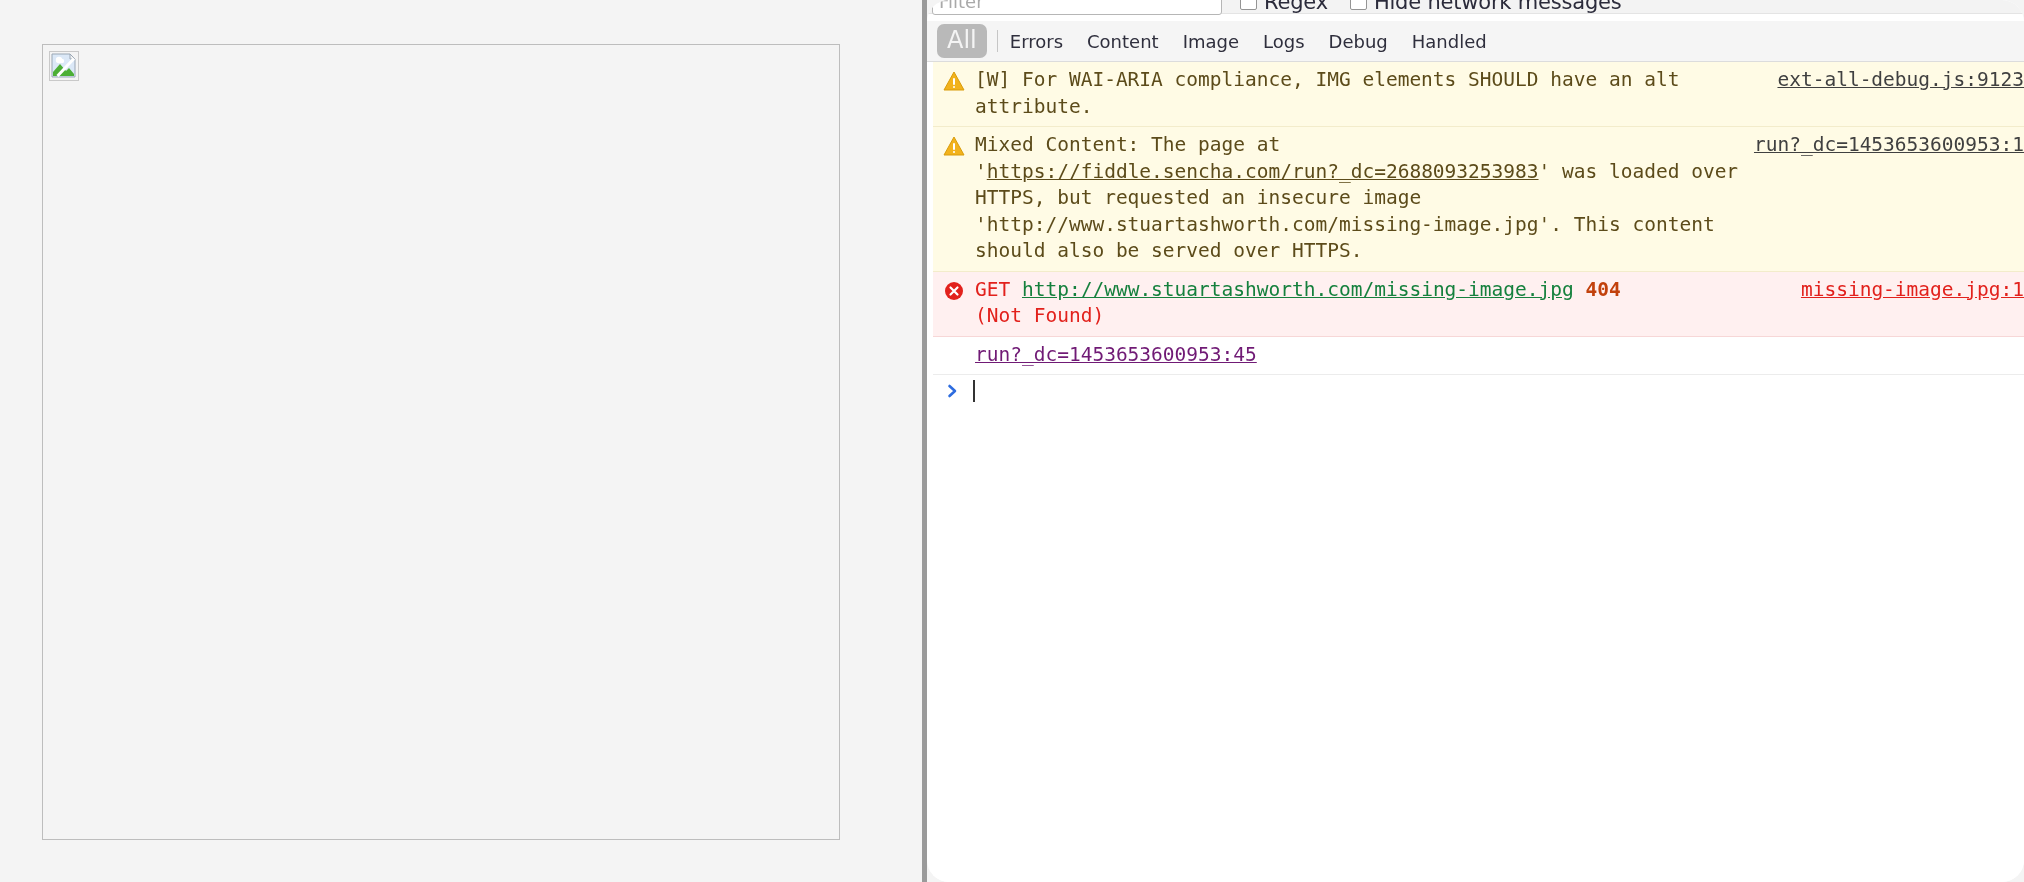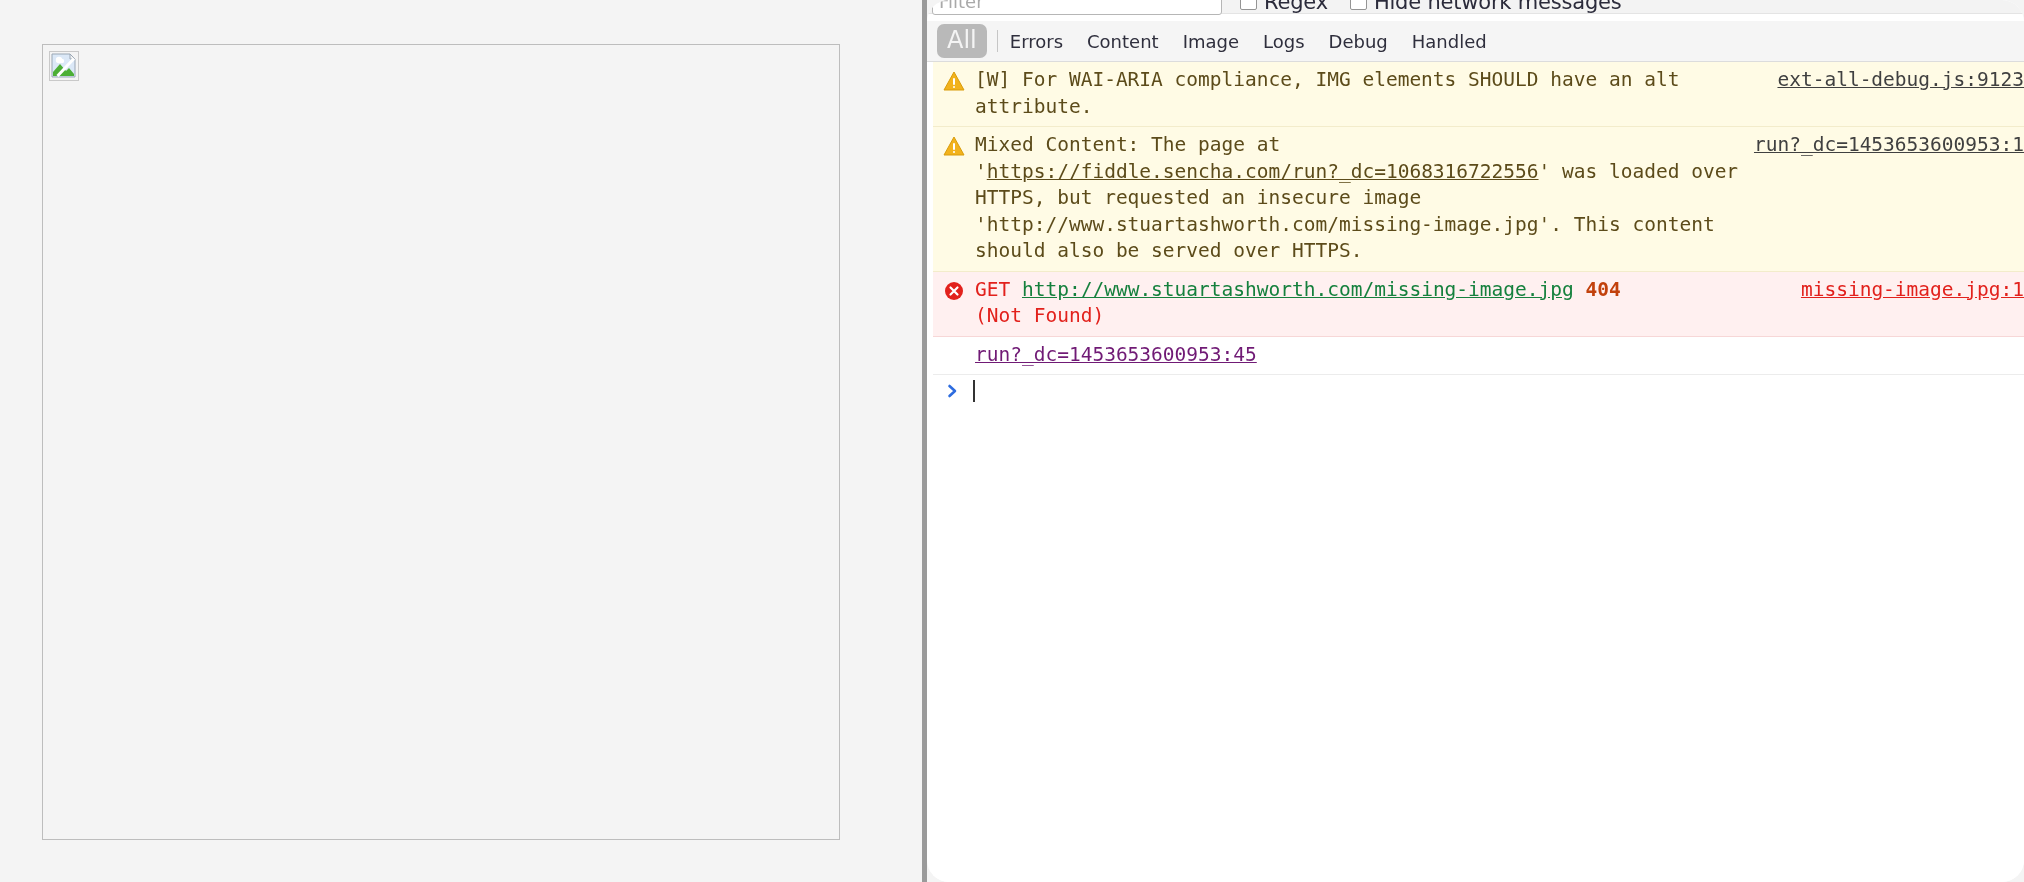--- a/index.html
+++ b/index.html
@@ -319,21 +319,21 @@
 
       <div class="msg msg-warning">
         <span class="msg-icon">
           <svg width="22" height="22" viewBox="0 0 22 22">
             <path d="M11 2 L21 20 H1 Z" fill="#f2b21c" stroke="#d99c0a" stroke-width="1"></path>
             <rect x="10" y="8" width="2" height="7" rx="1" fill="#ffffff"></rect>
             <rect x="10" y="16" width="2" height="2" rx="1" fill="#ffffff"></rect>
           </svg>
         </span>
         <span class="msg-body"><span>Mixed Content: The page at
-'</span><span class="lnk">https://fiddle.sencha.com/run?_dc=1068316722556</span><span>' was loaded over HTTPS, but requested an insecure image 'http://www.stuartashworth.com/missing-image.jpg'. This content should also be served over HTTPS.</span></span>
+'</span><span class="lnk">https://fiddle.sencha.com/run?_dc=2688093253983</span><span>' was loaded over HTTPS, but requested an insecure image 'http://www.stuartashworth.com/missing-image.jpg'. This content should also be served over HTTPS.</span></span>
         <span class="msg-src">run?_dc=1453653600953:1</span>
       </div>
 
       <div class="msg msg-error">
         <span class="msg-icon">
           <svg width="22" height="22" viewBox="0 0 22 22">
             <circle cx="11" cy="11" r="9" fill="#e2211c"></circle>
             <path d="M7.5 7.5 L14.5 14.5 M14.5 7.5 L7.5 14.5" stroke="#ffffff" stroke-width="2.2" stroke-linecap="round"></path>
           </svg>
         </span>

